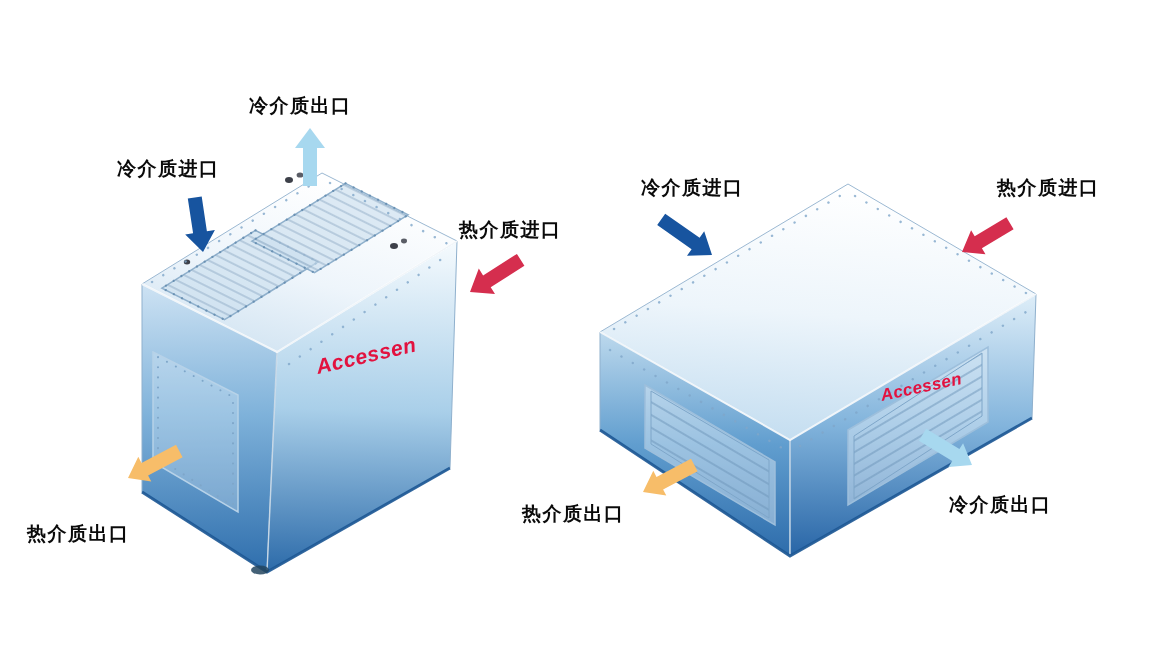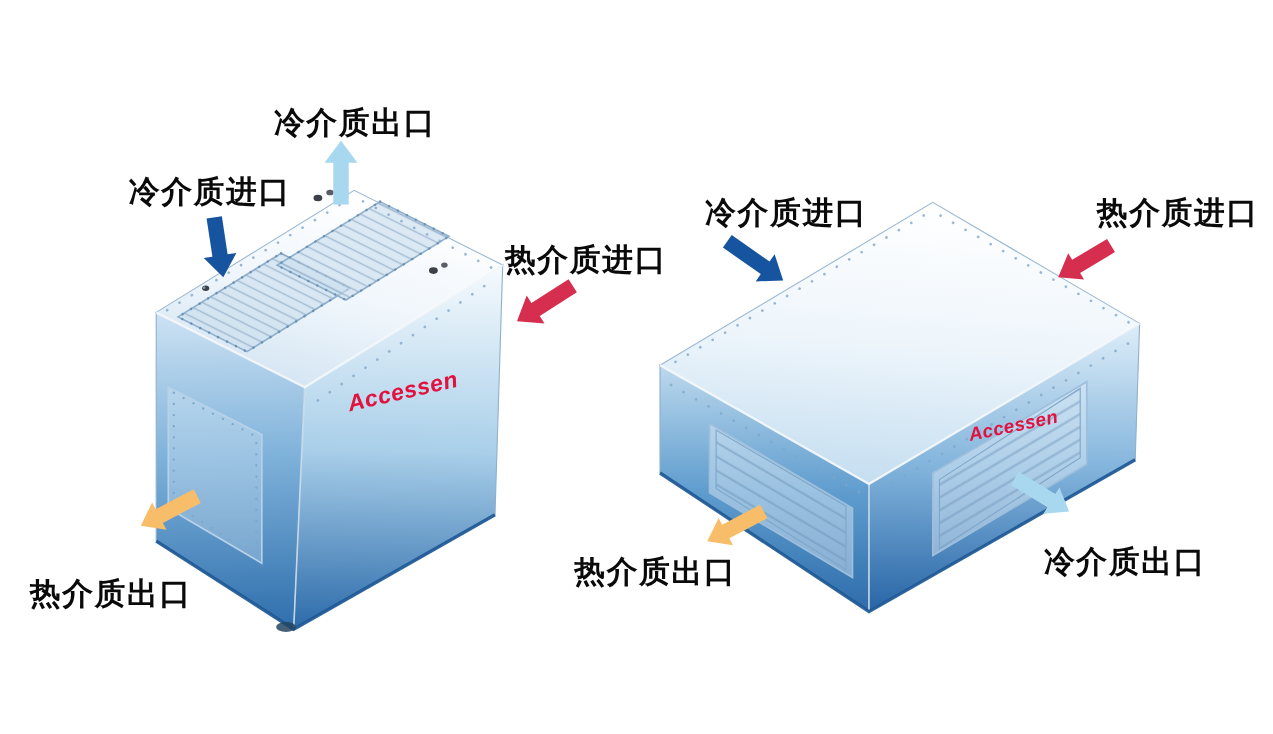--- a/index.html
+++ b/index.html
@@ -2,21 +2,21 @@
 <html><head>
 <meta charset="utf-8">
 <style>
   html,body{margin:0;padding:0;background:#ffffff;}
   .canvas{
     position:relative;width:1157px;height:667px;background:#ffffff;overflow:hidden;
     font-family:"Liberation Sans","DejaVu Sans",sans-serif;
   }
   .canvas svg{position:absolute;left:0;top:0;}
   .label{
-    position:absolute;font-size:28px;font-weight:600;color:#0a0a0a;
+    position:absolute;font-size:19px;font-weight:600;color:#0a0a0a;
     letter-spacing:1.5px;white-space:nowrap;
     font-family:"Liberation Sans","DejaVu Sans",sans-serif;
   }
 </style>
 </head>
 <body>
 
 <div class="canvas">
 
   <svg width="1157" height="667" viewBox="0 0 1157 667">

